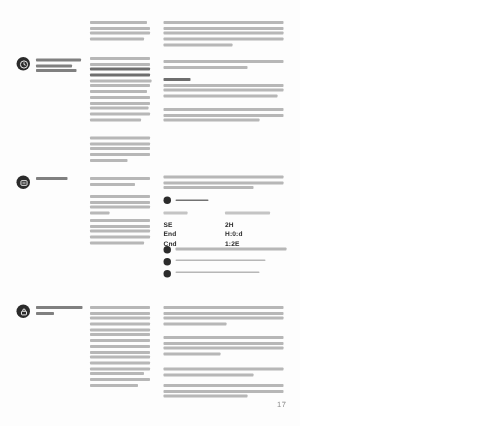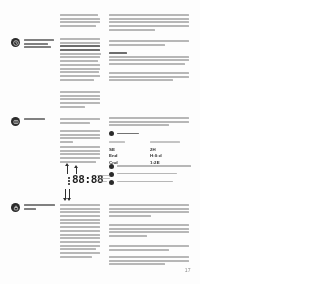--- a/index.html
+++ b/index.html
@@ -381,38 +381,16 @@
     <div class="tl" style="width:80px"></div>
     <div class="tl" style="width:60px"></div>
   </div>
 
   <div class="colB" style="top:256px">
     <div class="tl" style="width:80px"></div>
     <div class="tl" style="width:80px"></div>
     <div class="tl" style="width:56px"></div>
   </div>
 
-  <div class="lcd-fig">
-
-    <div class="lcd-arrow up" style="left:7px; top:0px;  height:8px"></div>
-    <div class="lcd-arrow up" style="left:16px; top:2px; height:6px"></div>
-
-    <div class="lcd-dots">
-      <span></span>
-        <span></span>
-        <span></span>
-    </div>
-
-    <div class="lcd-digits">88:88</div>
-
-    <div class="lcd-labels">
-      <div class="tl" style="width:13px"></div>
-      <div class="tl" style="width:13px"></div>
-      <div class="tl" style="width:10px"></div>
-    </div>
-
-    <div class="lcd-arrow down" style="left:5px;  bottom:0px; height:9px"></div>
-    <div class="lcd-arrow down" style="left:9px;  bottom:0px; height:9px"></div>
-  </div>
 
   <div class="pageno">17</div>
 
 </div>
 
 </body></html>

